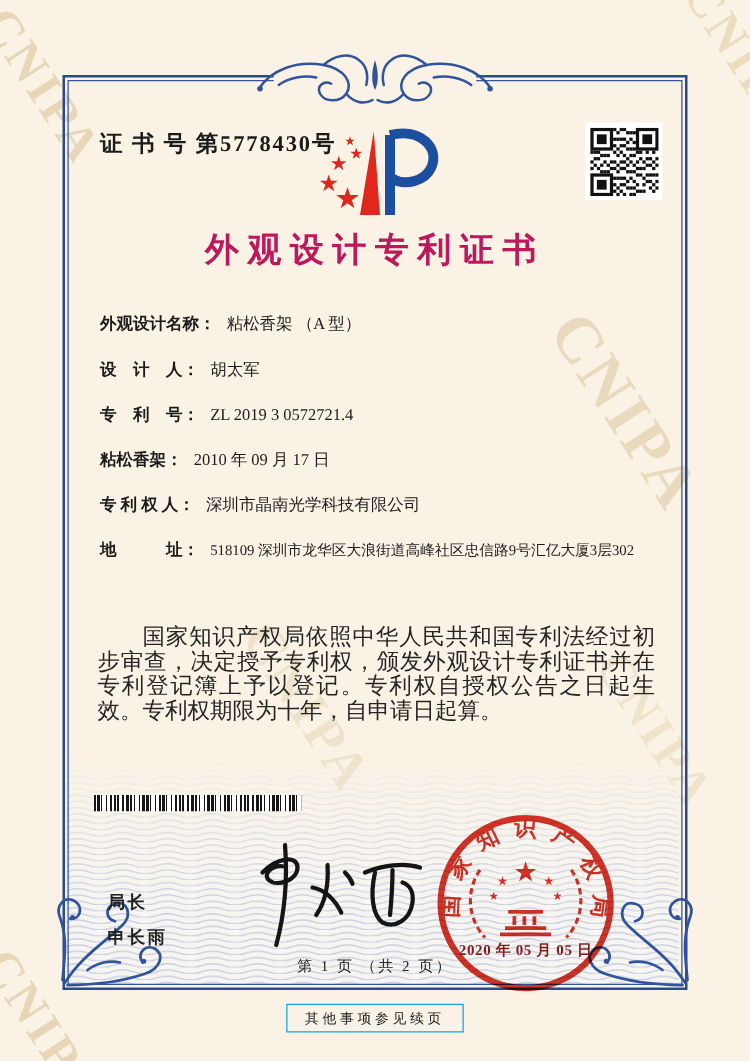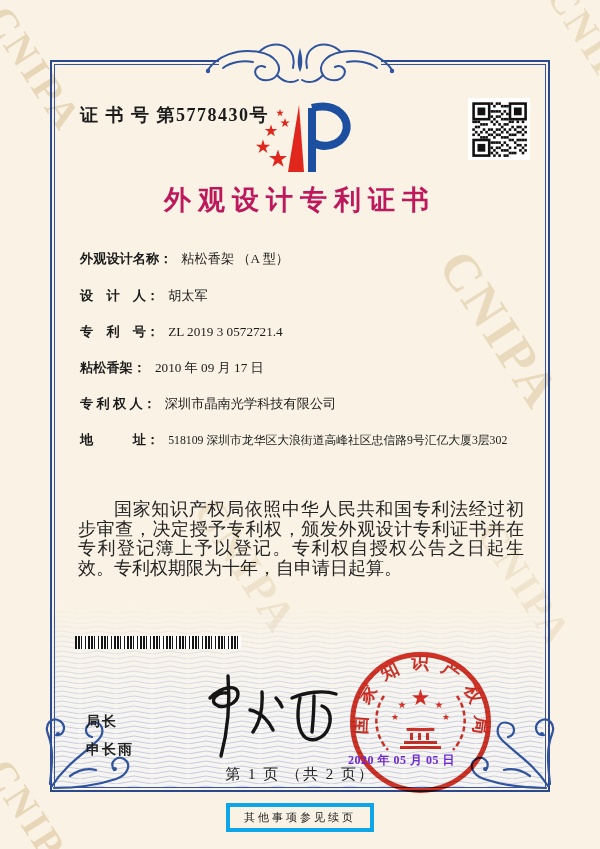--- a/index.html
+++ b/index.html
@@ -30,26 +30,26 @@
      #fdfdfd 5px 6px,#161616 6px 7px,#fdfdfd 7px 10px,#161616 10px 11px,#fdfdfd 11px 13px);}
   .signer{position:absolute;left:86px;top:686px;z-index:3;
           font-family:"Liberation Sans","DejaVu Sans",sans-serif;font-weight:600;font-size:14px;
           letter-spacing:2px;line-height:28px;color:#222;margin-top:21px;}
   .signature{position:absolute;left:188px;top:668px;z-index:3;}
   .qr{position:absolute;left:468px;top:98px;width:62px;height:62px;background:#fff;z-index:3;
       display:flex;align-items:center;justify-content:center;}
   .logo{position:absolute;left:232px;top:96px;z-index:3;}
   .seal{position:absolute;left:348px;top:650px;width:145px;height:145px;z-index:4;
         mix-blend-mode:multiply;opacity:.95;}
-  .seal-date{position:absolute;left:348px;top:752px;width:145px;text-align:left;z-index:5;
-             font-size:12px;font-weight:700;letter-spacing:.5px;color:#6d28d9;}
-  .pagefoot{position:absolute;left:0;right:0;top:765px;text-align:center;font-size:15px;
+  .seal-date{position:absolute;left:348px;top:752px;width:145px;text-align:center;z-index:5;
+             font-size:12px;font-weight:700;letter-spacing:.5px;color:#7f1d1d;}
+  .pagefoot{position:absolute;left:0;right:0;top:765px;text-align:center;font-size:12px;
             letter-spacing:2px;z-index:3;color:#222;}
   .note{position:absolute;left:50%;transform:translateX(-50%);top:803px;z-index:3;
-        border:4px solid #0ea5e9;padding:3px 14px;font-size:11px;letter-spacing:3px;background:#faf3e5;}
+        border:1px solid #0ea5e9;padding:3px 14px;font-size:11px;letter-spacing:3px;background:#faf3e5;}
   .orn{position:absolute;z-index:2;pointer-events:none;}
 </style>
 </head>
 <body>
 
 <div class="page">
 
   <div class="wm" style="left:-35px;top:45px;">CNIPA</div>
   <div class="wm" style="left:525px;top:22px;opacity:.3;">CNIPA</div>
   <div class="wm" style="left:412px;top:300px;font-size:52px;opacity:.33;">CNIPA</div>

